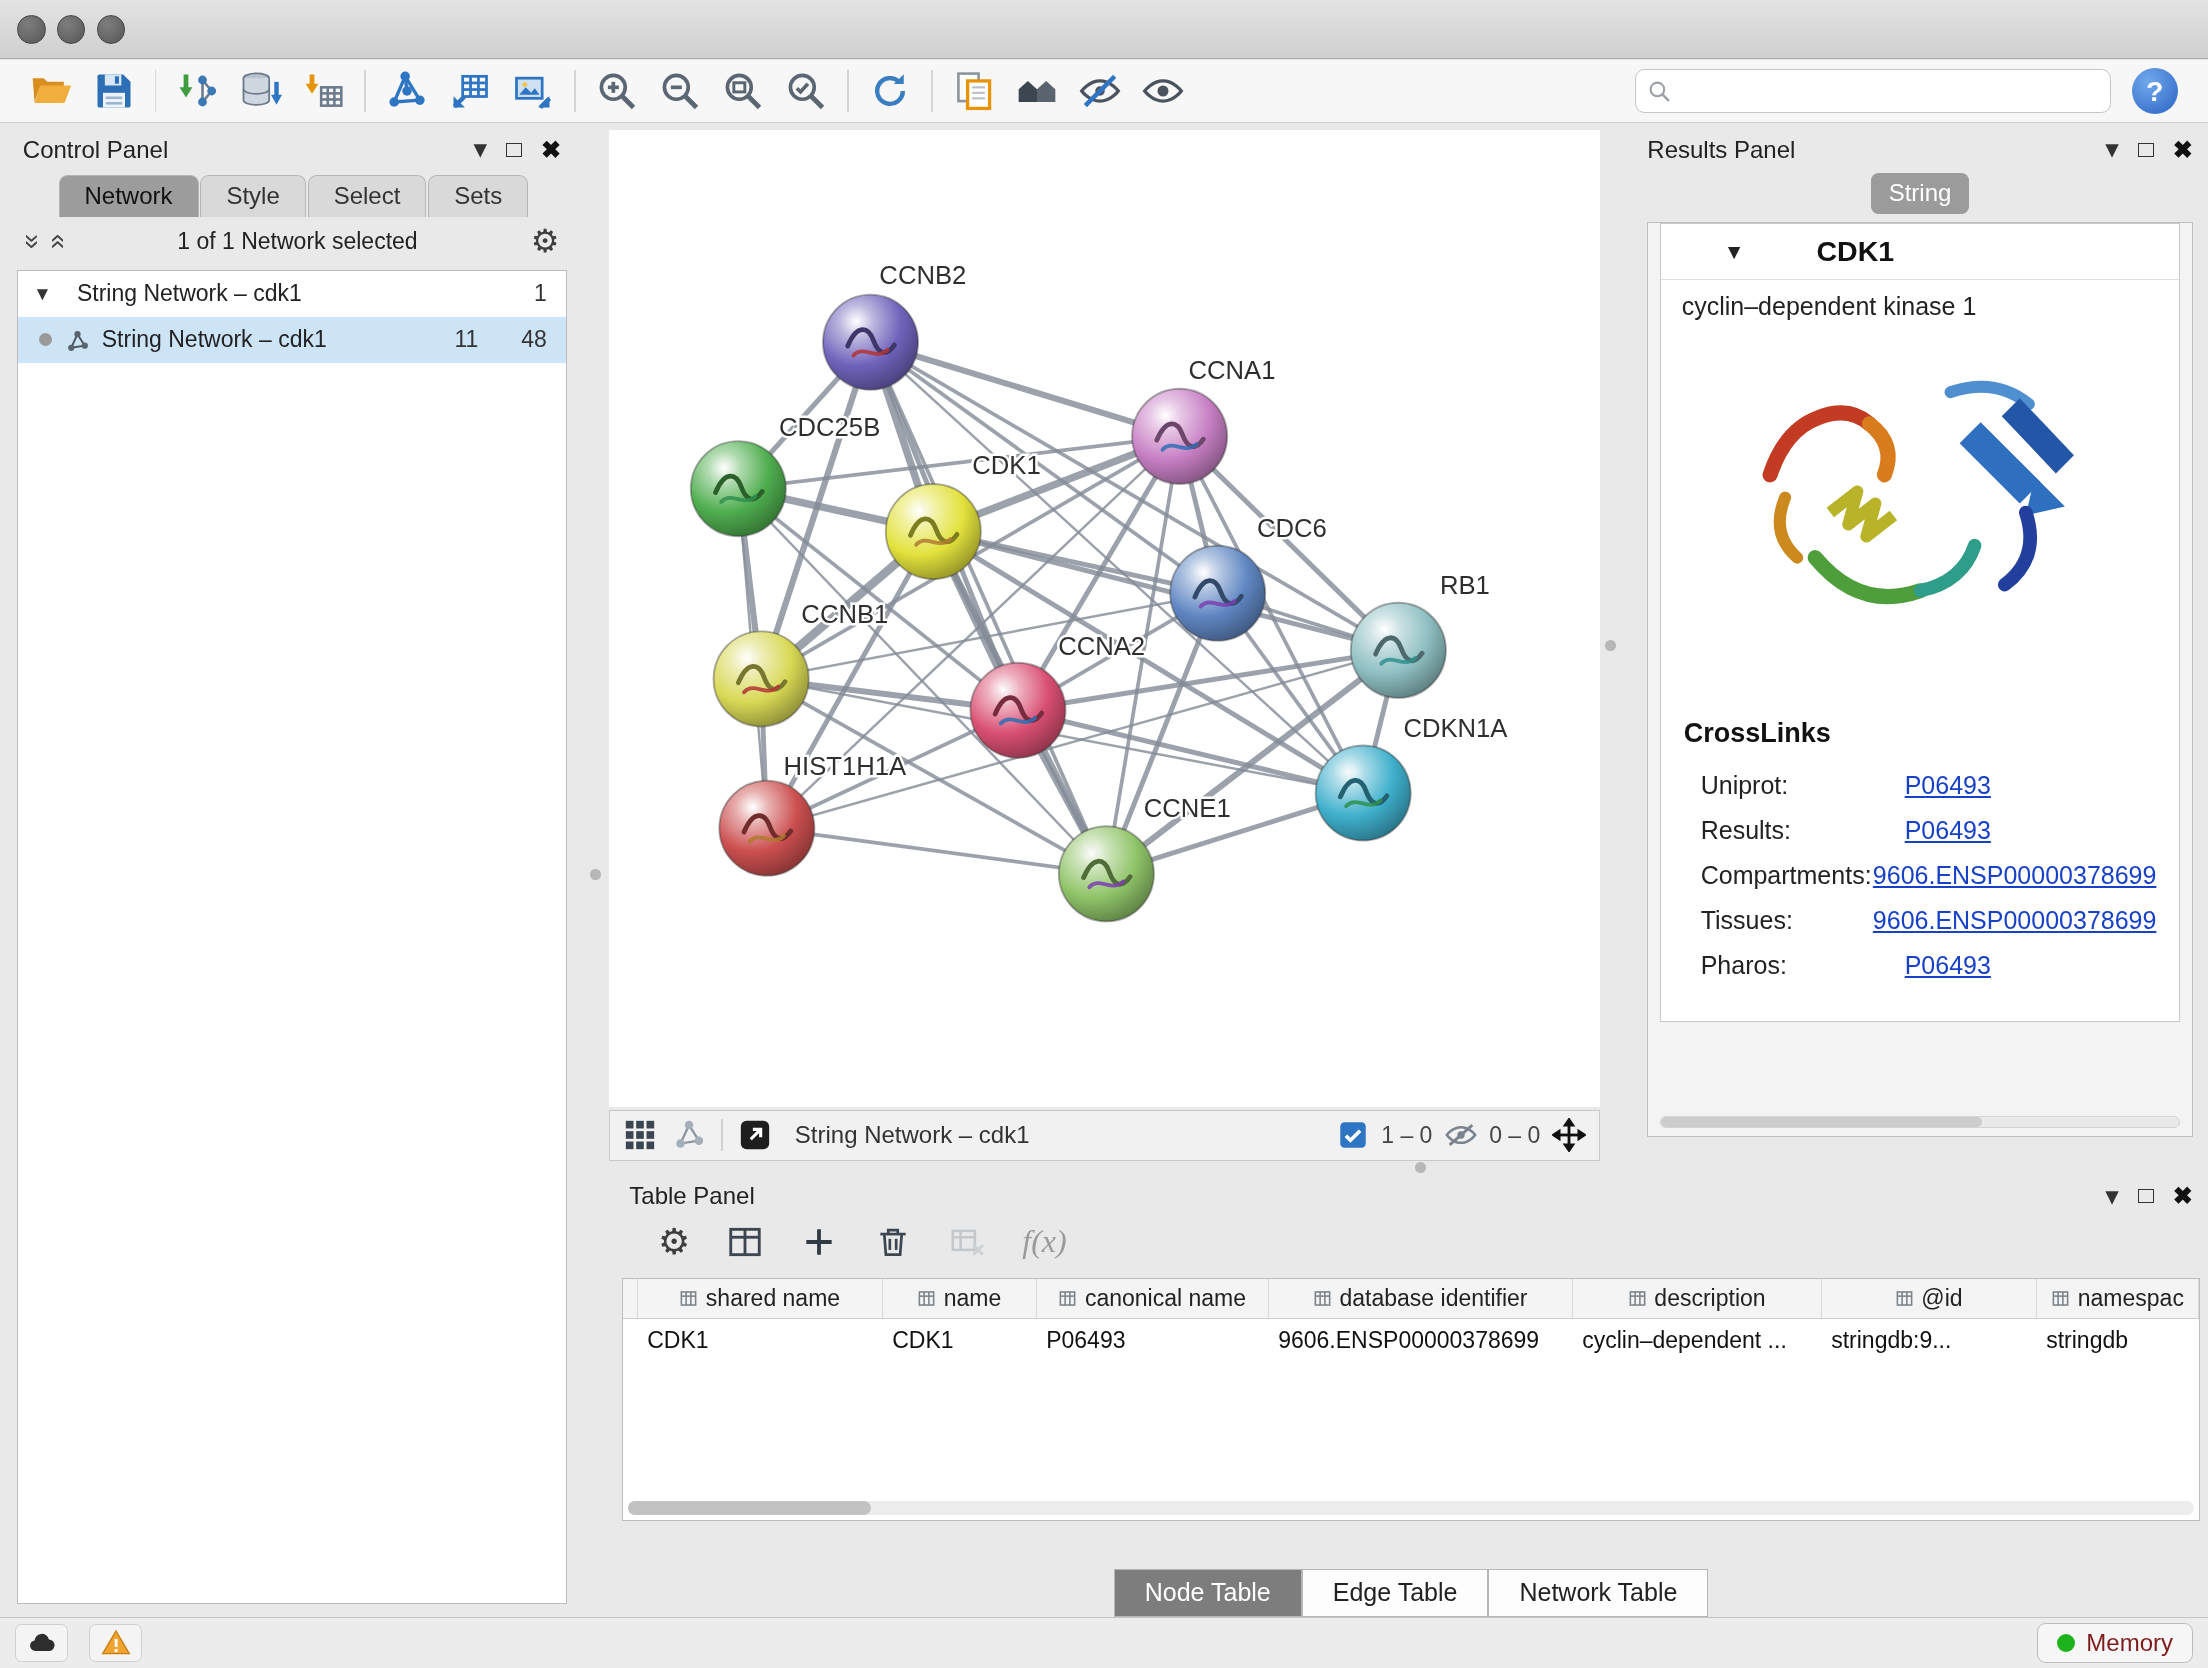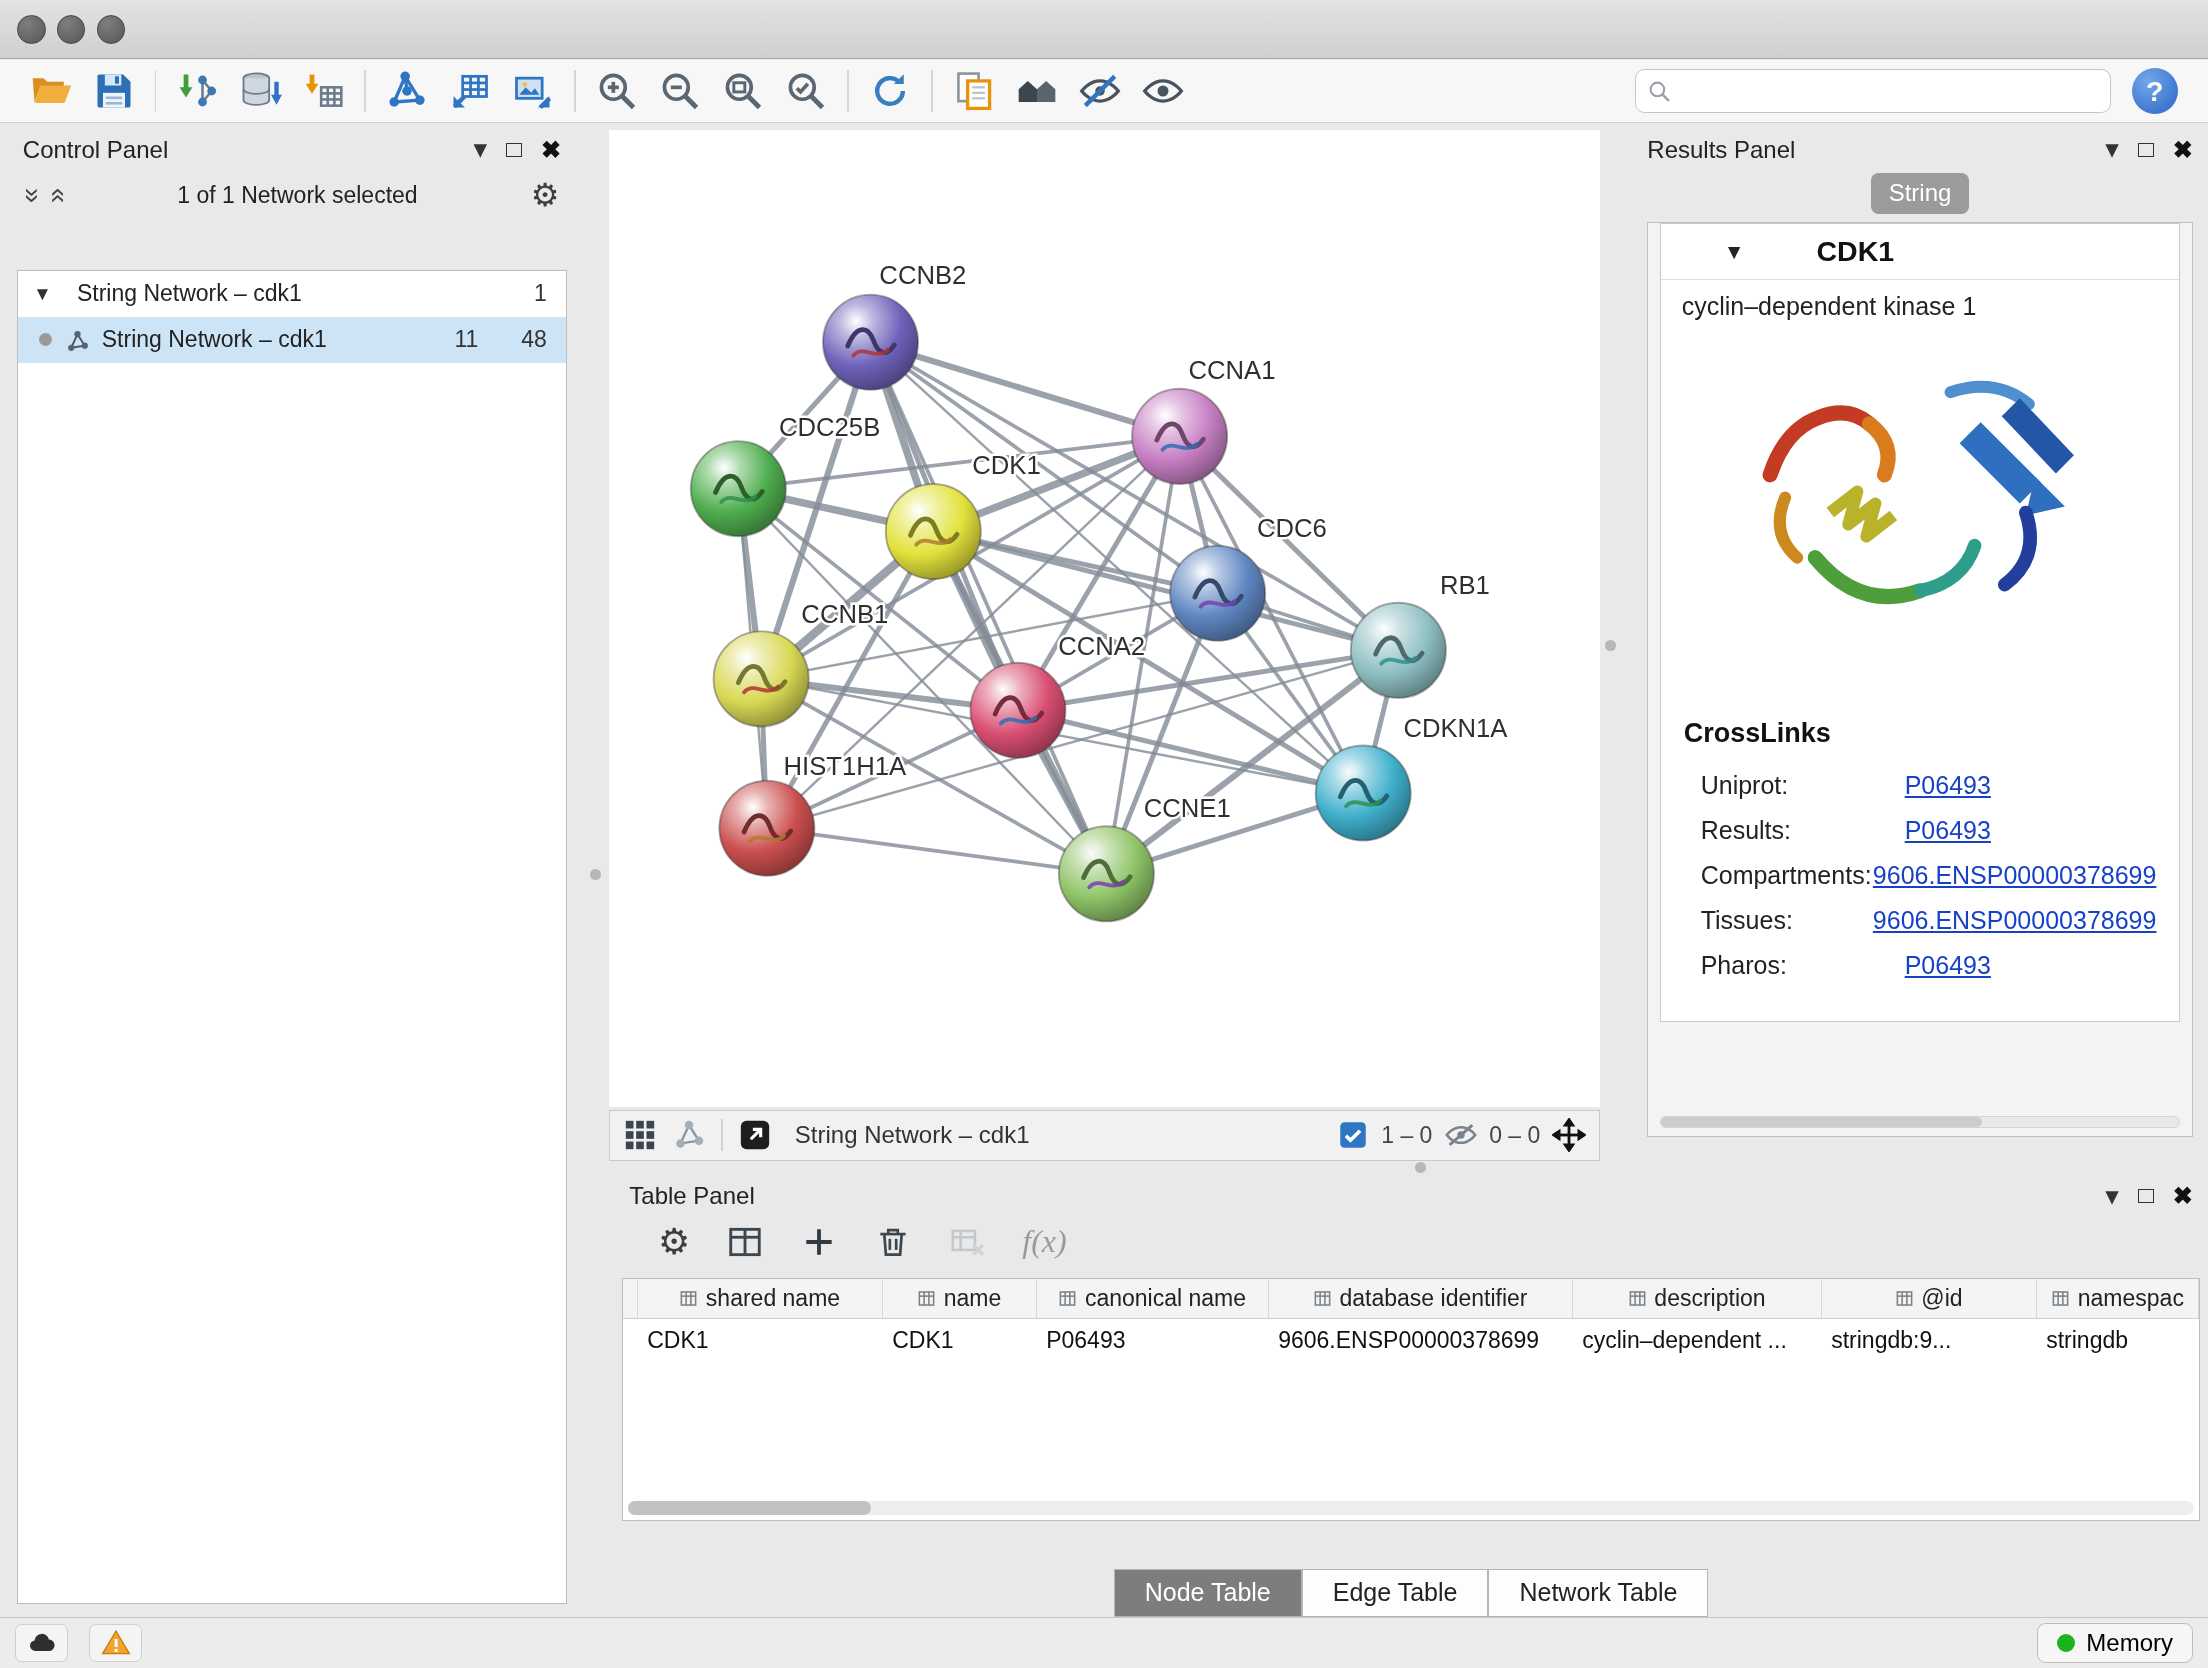--- a/index.html
+++ b/index.html
@@ -118,21 +118,21 @@
   .btab.selected { background:#7d7d7d; color:#fff; }
 
   
   .split-dot { position:absolute; width:10.5px; height:10.5px; border-radius:50%; background:#b7b7b7; cursor:pointer; }
   .statusbar { position:absolute; left:0; right:0; bottom:0; height:51px; background:#ececec;
     border-top:1px solid #c6c6c6; display:flex; align-items:center; padding:0 15px; gap:21px; }
   .sb-icon { width:53px; height:38px; display:flex; align-items:center; justify-content:center;
     border:1px solid #cfcfcf; border-radius:6.7px; background:#f4f4f4; cursor:pointer; }
   .sb-icon svg { width:32px; height:32px; }
   .memory-btn { margin-left:auto; height:40px; display:flex; align-items:center; gap:11.4px; background:#f6f6f6;
-    border:1.9px solid #bcbcbc; border-radius:8.6px; padding:0 19px; font-size:24px; color:#000000; cursor:pointer; }
+    border:1.9px solid #bcbcbc; border-radius:8.6px; padding:0 19px; font-size:24px; color:#7f1d1d; cursor:pointer; }
   .mem-dot { width:18px; height:18px; border-radius:50%; background:#1db31d; }
 </style>
 </head>
 <body>
 
 <div class="titlebar">
   <div class="tl-group">
     <div class="tl"></div>
     <div class="tl"></div>
     <div class="tl"></div>
@@ -314,20 +314,26 @@
 
   <div class="control-panel">
     <div class="panel-header">
       <span class="panel-title">Control Panel</span>
       <span class="hdr-icons">
         <span class="hdr-caret">▾</span>
         <span class="hdr-sq"></span>
         <span class="hdr-close">✖</span>
       </span>
     </div>
+    <div class="ctl-tabs" id="control-tabs">
+        <div class="tab selected">Network</div>
+        <div class="tab">Style</div>
+        <div class="tab">Select</div>
+        <div class="tab">Sets</div>
+      </div>
     <div class="net-toolbar">
       <span class="chev down">»</span>
       <span class="chev up">»</span>
       <span class="net-status">1 of 1 Network selected</span>
       <span class="gear">⚙</span>
     </div>
     <div class="tree-box">
       <div id="tree-rows">
           <div class="tree-row">
             <span class="tri">▼</span>

